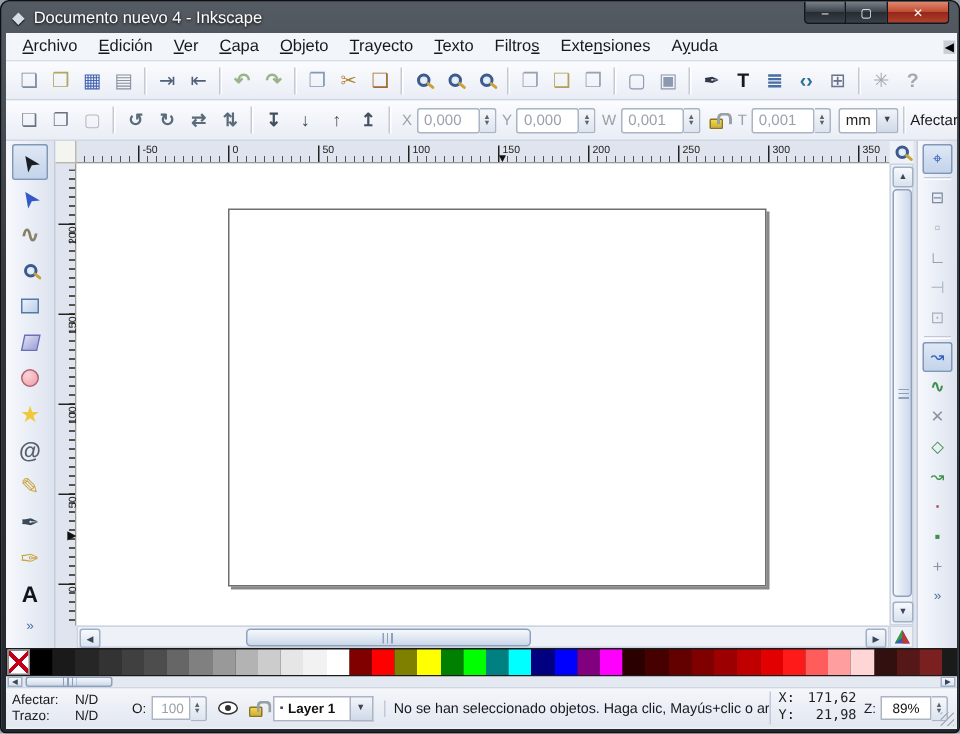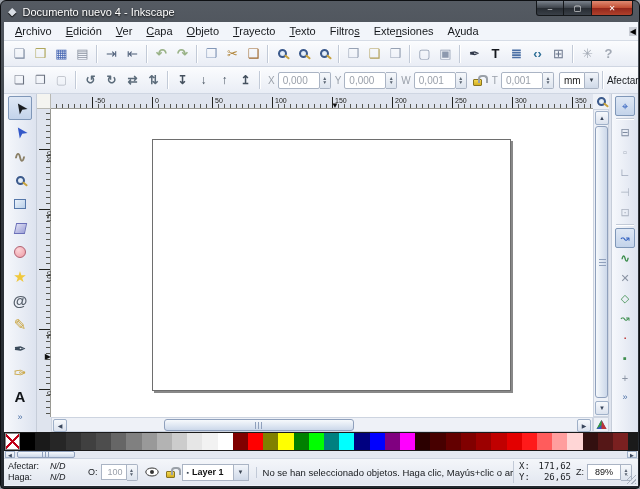--- a/index.html
+++ b/index.html
@@ -118,21 +118,21 @@
   .psbtn{position:absolute;top:0;width:10px;height:7px;font-size:5px;display:flex;align-items:center;justify-content:center;
          background:linear-gradient(#f7f9fc,#dbe2ee);border:1px solid #9fb0c8;color:#39465c;}
   .psthumb{position:absolute;left:13px;top:0;width:58px;height:7px;background:linear-gradient(#f6f9fc,#ccd8ea);
            border:1px solid #8fa0bc;border-radius:2px;display:flex;align-items:center;justify-content:center;}
   
   .statusbar{position:absolute;left:0;top:437px;width:634px;height:26px;background:linear-gradient(#f4f6fa,#e2e7f0);
              display:flex;align-items:center;font-size:9px;}
   .fillstroke{display:flex;flex-direction:column;margin-left:4px;flex:0 0 auto;line-height:11px;}
   .fsrow{display:flex;}
   .fslabel{width:42px;color:#16191d;}
-  .fsvalue{width:30px;color:#16191d;font-style:italic;}
+  .fsvalue{width:30px;color:#16191d;}
   .opwrap{display:flex;align-items:center;margin-left:8px;flex:0 0 auto;}
   .oplabel{margin-right:3px;color:#16191d;}
   .opbox{width:26px;height:16px;background:#fff;border:1px solid #aab4c4;display:flex;align-items:center;justify-content:flex-end;padding-right:3px;color:#9aa0aa;}
   .sbicon{margin-left:7px;flex:0 0 auto;display:flex;align-items:center;}
   .layerbox{margin-left:7px;display:flex;flex:0 0 auto;}
   .layertext{width:52px;height:17px;background:#fff;border:1px solid #aab4c4;display:flex;align-items:center;padding-left:4px;font-weight:bold;font-size:9px;color:#111;}
   .layertext .lyricon{margin-right:3px;color:#3a4452;font-size:7px;}
   .layerbtn{width:15px;height:17px;border:1px solid #aab4c4;border-left:none;background:linear-gradient(#f2f5fa,#cfd9e8);
             display:flex;align-items:center;justify-content:center;font-size:6px;color:#3a4452;}
   .msg{margin-left:7px;border-left:1px solid #c2cad7;padding-left:6px;white-space:nowrap;overflow:hidden;flex:1 1 auto;font-size:9.5px;color:#16191d;}
@@ -558,21 +558,21 @@
       <span class="psbtn" style="right:1px;">▶</span>
     </div>
 
     <div class="statusbar">
       <div class="fillstroke">
         <div class="fsrow">
           <span class="fslabel">Afectar:</span>
           <span class="fsvalue">N/D</span>
         </div>
         <div class="fsrow">
-          <span class="fslabel">Haga:</span>
+          <span class="fslabel">Trazo:</span>
           <span class="fsvalue">N/D</span>
         </div>
       </div>
 
       <div class="opwrap">
         <span class="oplabel">O:</span>
         <span class="opbox">100</span>
         <span class="spin">
             <span>▲</span>
             <span>▼</span>
@@ -599,21 +599,21 @@
 
       <div class="msg">No se han seleccionado objetos. Haga clic, Mayús+clic o arrastr</div>
 
       <div class="xy">
         <div class="xyrow">
           <span>X:</span>
           <span>171,62</span>
         </div>
         <div class="xyrow">
           <span>Y:</span>
-          <span>26,65</span>
+          <span>21,98</span>
         </div>
       </div>
 
       <div class="zwrap">
         <span class="zlabel">Z:</span>
         <span class="zbox">89%</span>
         <span class="spin">
             <span>▲</span>
             <span>▼</span>
           </span>

